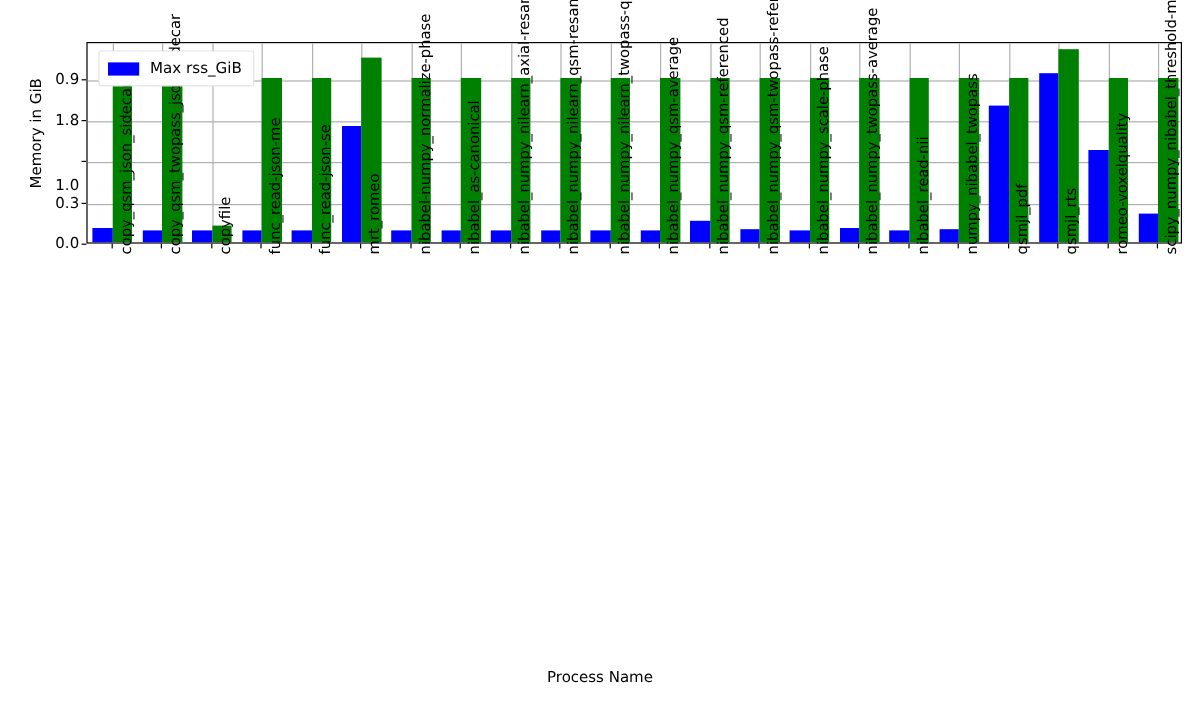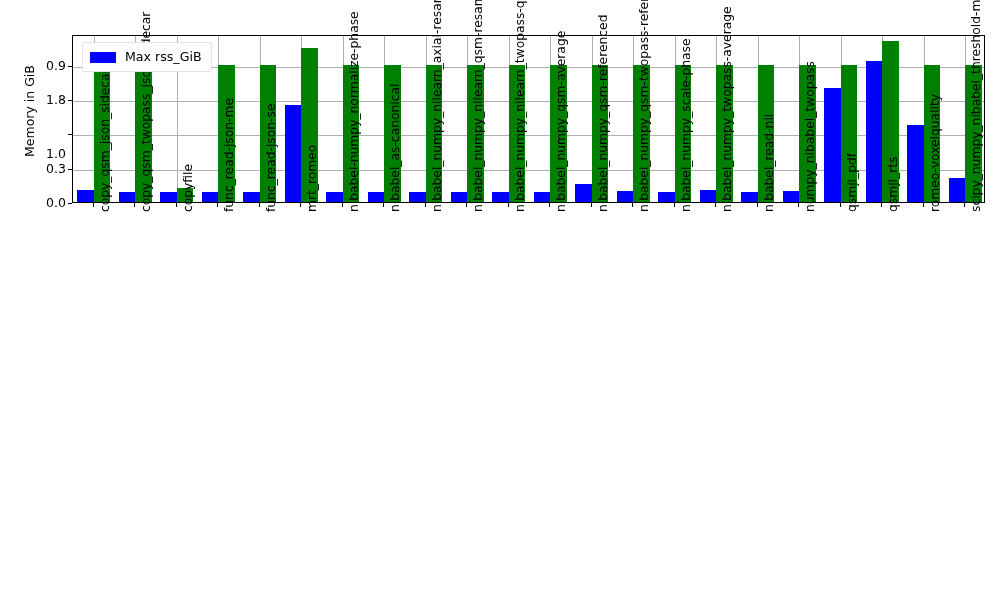--- a/index.html
+++ b/index.html
@@ -194,20 +194,21 @@
       <div class="xtick-mark" style="left: 839.75px;"></div>
       <div class="xtick-label" style="left: 844.75px; top: 212px;">qsmjl_pdf</div>
       <div class="xtick-mark" style="left: 881.25px;"></div>
       <div class="xtick-label" style="left: 886.25px; top: 212px;">qsmjl_rts</div>
       <div class="xtick-mark" style="left: 922.75px;"></div>
       <div class="xtick-label" style="left: 927.75px; top: 212px;">romeo-voxelquality</div>
       <div class="xtick-mark" style="left: 964.25px;"></div>
       <div class="xtick-label" style="left: 969.25px; top: 212px;">scipy_numpy_nibabel_threshold-masking</div>
     </div>
 
+  <div class="xlabel">Process Name</div>
 
   <div id="legend">
       <div class="legend-row">
         <span class="legend-swatch" style="background: rgb(0, 0, 255);"></span>
         <span class="legend-text">Max rss_GiB</span>
       </div>
     </div>
 
 </div>
 

